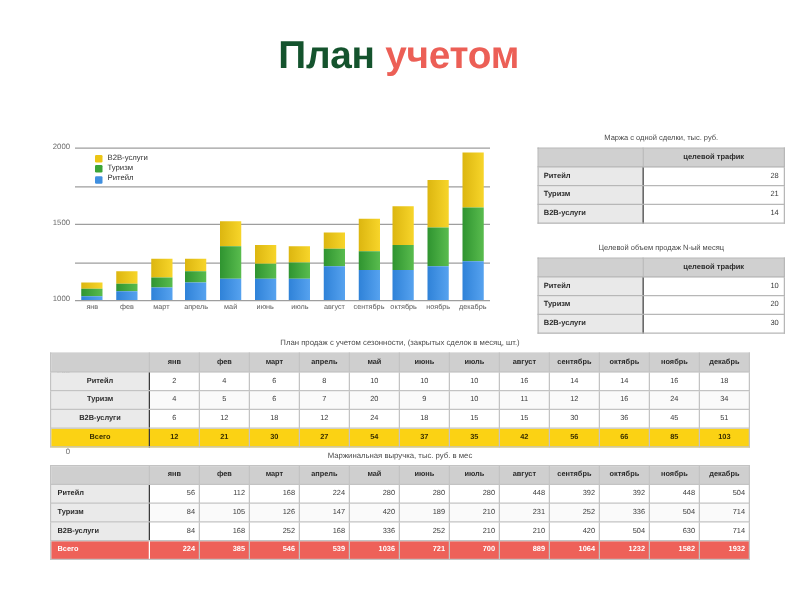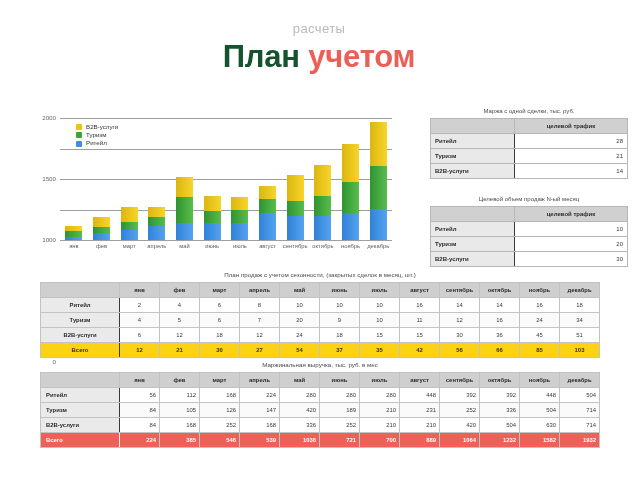--- a/index.html
+++ b/index.html
@@ -83,21 +83,20 @@
   .social{position:absolute;right:10px;top:12px;display:flex;gap:5px;}
   .sc{width:13px;height:13px;border-radius:50%;background:#e4e4e4;color:#f4f4f4;
       font-size:8px;display:flex;align-items:center;justify-content:center;font-weight:700;}
 </style>
 </head>
 <body>
 
 <div class="slide">
 
   <div class="hdr">
-    <div class="kicker">расчеты</div>
     <div class="title">
       <span class="t1">План</span>
       <span class="t2">учетом</span>
     </div>
   </div>
 
   <div class="chart-wrap">
     <div class="chart-grid" id="gridlines">
         <div class="gl" style="top: 122px;">
           <div class="ytick" style="top: 122px;">0</div>

